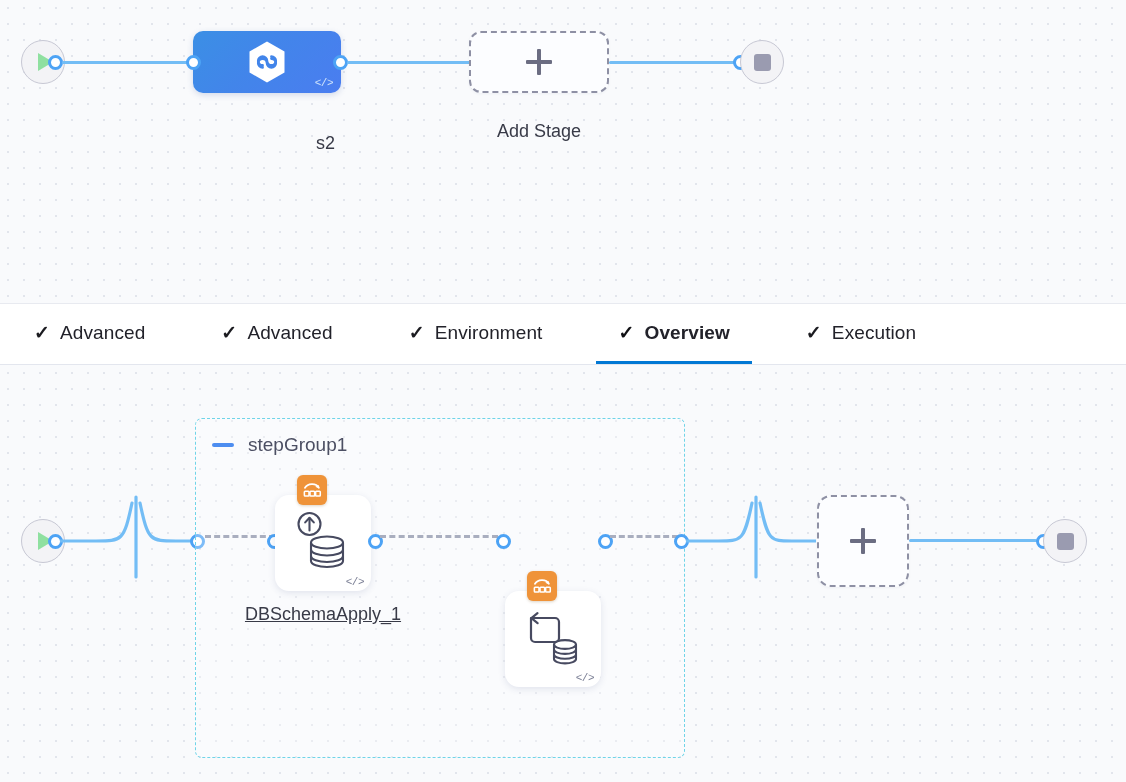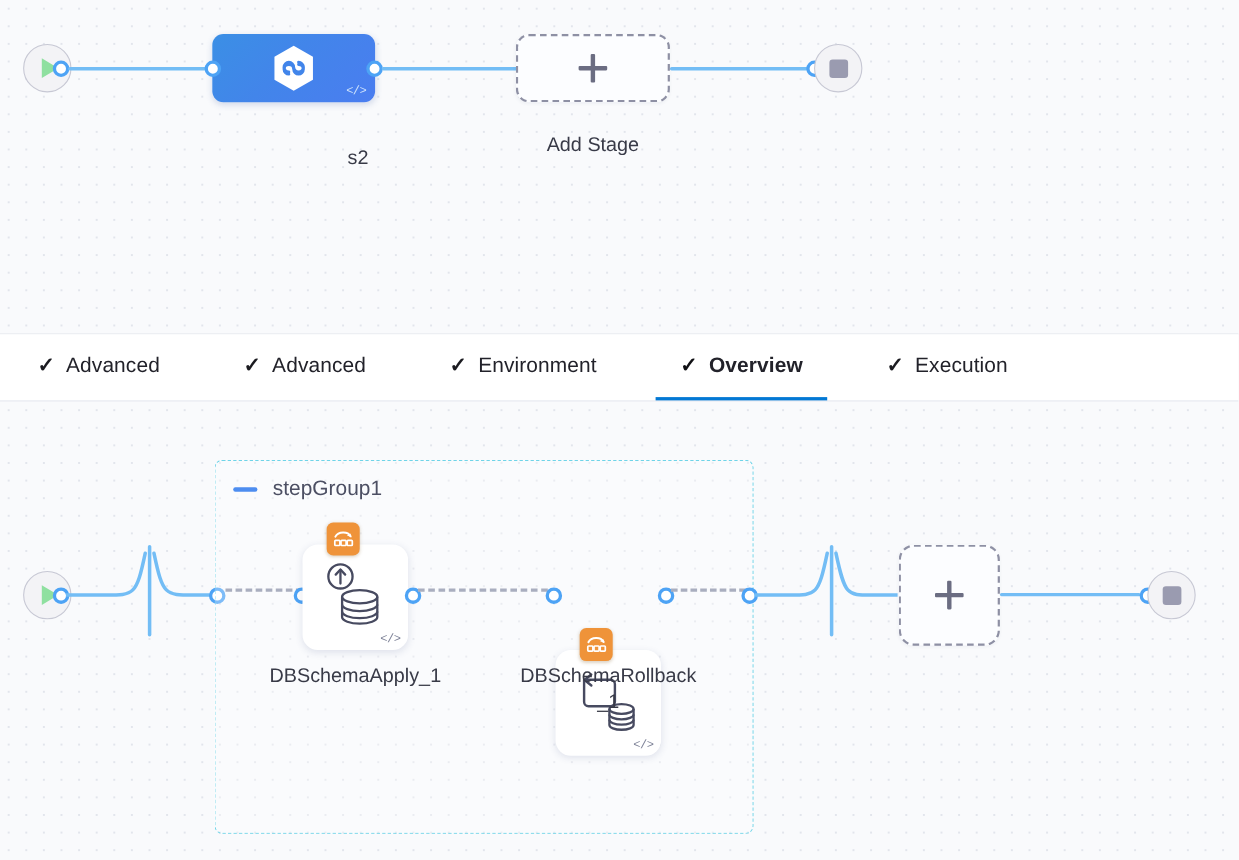--- a/index.html
+++ b/index.html
@@ -376,22 +376,21 @@
           </g>
         </svg>
       </div>
       <span class="step-code-badge">&lt;/&gt;</span>
     </div>
     <div class="abs dot" style="left:598px; top:169px;"></div>
 
     <div class="abs link-dashed" style="left:610px; top:170px; width:68px;"></div>
     <div class="abs dot" style="left:674px; top:169px;"></div>
 
-    <div class="abs node-label" style="left:238px; top:238px; width:170px;">DBSchemaApply_1</div>
-    <div class="abs node-label" style="left:468px; top:238px; width:170px;">DBSchemaRollback_1</div>
+    <div class="abs node-label" style="left:238px; top:238px; width:170px;text-decoration:underline;">DBSchemaApply_1</div>
 
     <div class="abs" style="left:686px; top:128px;">
       <svg width="130" height="92" viewBox="0 0 130 92">
         <path d="M0 48 H32 C56 48 58 48 66 10" fill="none" stroke="#73bdf5" stroke-width="3.2" stroke-linecap="round"></path>
         <path d="M70 4 V84" fill="none" stroke="#73bdf5" stroke-width="3.2" stroke-linecap="round"></path>
         <path d="M74 10 C82 48 84 48 106 48 H130" fill="none" stroke="#73bdf5" stroke-width="3.2" stroke-linecap="round"></path>
       </svg>
     </div>
 
     <div class="abs add-box add-step-box" style="left:817px; top:130px;">

